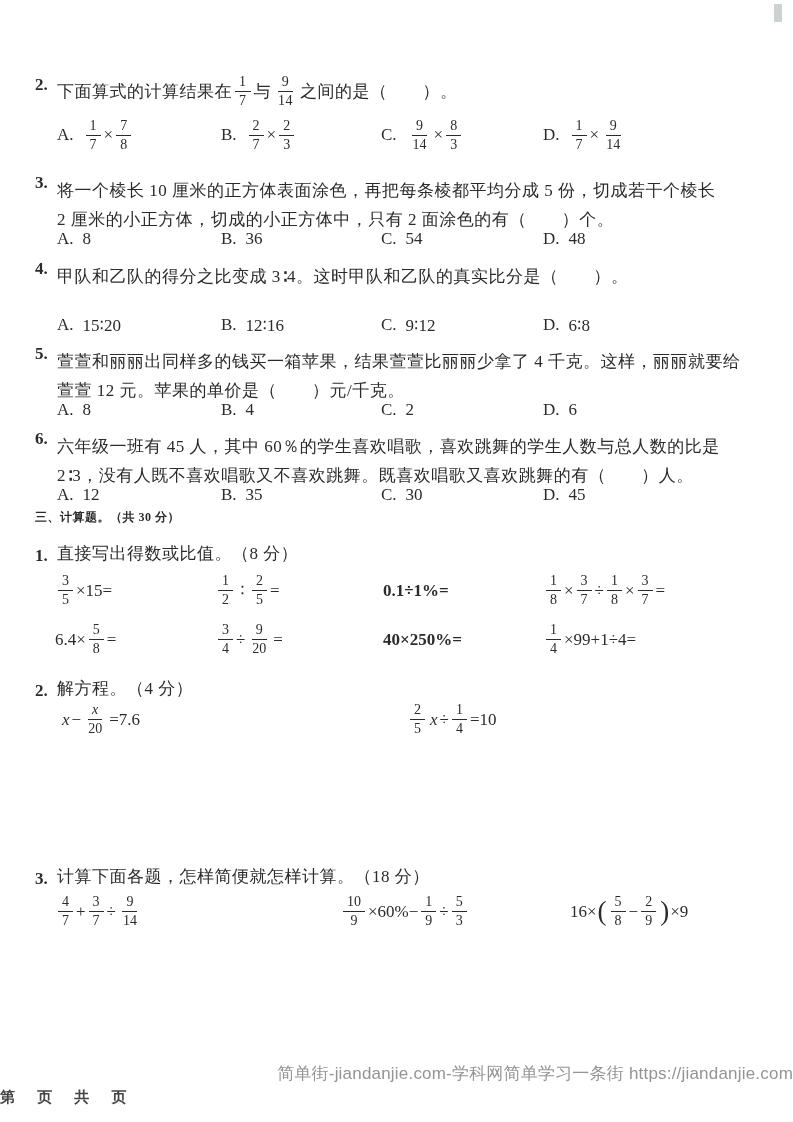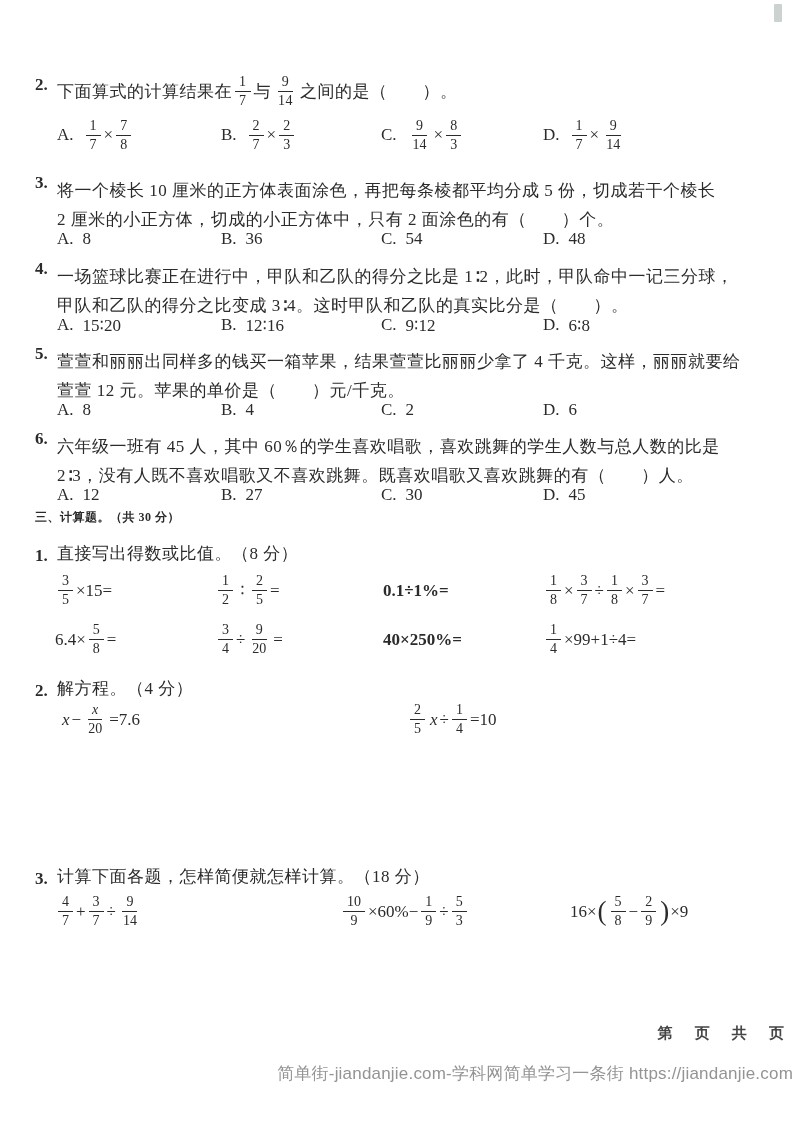--- a/index.html
+++ b/index.html
@@ -65,24 +65,23 @@
   .exprrow .cell:nth-child(2){width:230px;margin-left:47px;}
   .exprrow .cell:nth-child(3){flex:1;}
   
   .footer-site{
     position:absolute;left:0;right:0;top:1062px;text-align:right;
     color:#949494;font-size:17px;
     font-family:"Liberation Sans","DejaVu Sans",sans-serif;
     letter-spacing:0.2px;
   }
   .footer-page{
-    position:absolute;left:0;right:0;top:1024px;text-align:right;
+    position:absolute;left:0;right:0;top:1088px;text-align:left;
     color:#454545;font-size:15px;font-weight:bold;letter-spacing:9px;
     font-family:"Liberation Sans","DejaVu Sans",sans-serif;
-    padding-left:20px;
   }
 </style>
 </head>
 <body>
 
 <div class="page">
 
   <div class="scan-mark"></div>
 
   <section class="blk" style="top:62px">
@@ -181,23 +180,20 @@
       <div class="opt">
         <span class="optlabel">D.</span>
         <span class="tx">48</span>
       </div>
     </div>
 
   <section class="blk" style="top:254px">
     <span class="qnum">4.</span>
     <div class="stem">
         <div class="line">
-          <span class="tx">一场篮球比赛正在进行中，甲队和乙队的得分之比是 1∶2，此时，甲队命中一记三分球，</span>
-        </div>
-        <div class="line">
           <span class="tx">甲队和乙队的得分之比变成 3∶4。这时甲队和乙队的真实比分是（　　）。</span>
         </div>
       </div>
   </section>
   <div class="opts" style="top:313px">
       <div class="opt">
         <span class="optlabel">A.</span>
         <span class="tx">15∶20</span>
       </div>
       <div class="opt">
@@ -255,21 +251,21 @@
         </div>
       </div>
   </section>
   <div class="opts" style="top:483px">
       <div class="opt">
         <span class="optlabel">A.</span>
         <span class="tx">12</span>
       </div>
       <div class="opt">
         <span class="optlabel">B.</span>
-        <span class="tx">27</span>
+        <span class="tx">35</span>
       </div>
       <div class="opt">
         <span class="optlabel">C.</span>
         <span class="tx">30</span>
       </div>
       <div class="opt">
         <span class="optlabel">D.</span>
         <span class="tx">45</span>
       </div>
     </div>

